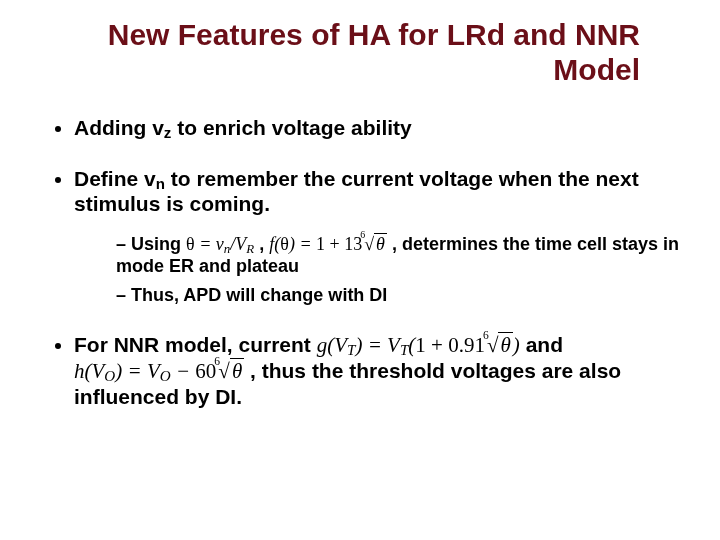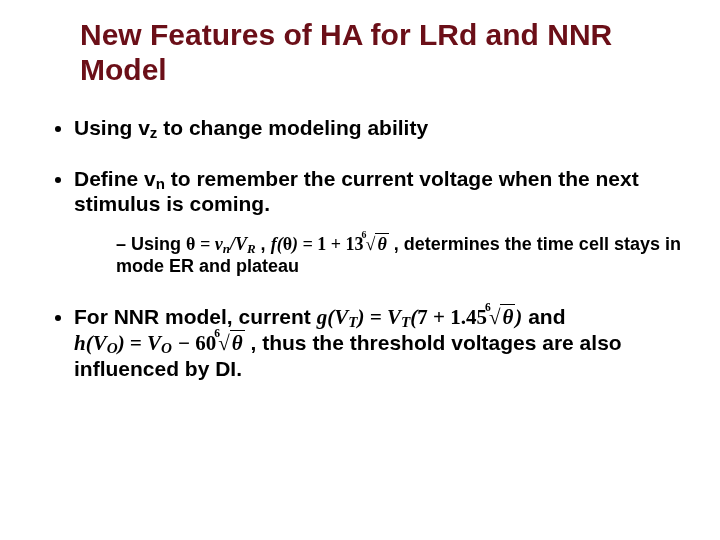--- a/index.html
+++ b/index.html
@@ -12,21 +12,21 @@
     color: #000;
   }
   .slide {
     width: 720px;
     height: 540px;
     box-sizing: border-box;
     padding: 18px 30px 20px 30px;
     position: relative;
   }
   .title {
-    text-align: left;
+    text-align: right;
     font-weight: bold;
     font-size: 30px;
     line-height: 1.15;
     color: #6b0f18;
     margin: 0 50px 28px 50px;
   }
   ul.lvl1 {
     list-style: disc;
     margin: 0;
     padding-left: 44px;
@@ -46,21 +46,21 @@
     line-height: 1.25;
   }
   ul.lvl2 > li {
     margin-bottom: 6px;
   }
   ul.lvl2 > li::before {
     content: "– ";
   }
   .math {
     font-family: "Times New Roman", Times, serif;
-    font-weight: bold;
+    font-weight: normal;
     font-style: italic;
     white-space: nowrap;
   }
   .math .up {
     font-style: normal;
   }
   .root {
     display: inline-block;
     position: relative;
     font-style: normal;
@@ -86,40 +86,43 @@
 </head>
 <body>
 
 <div class="slide">
 
   <div class="title">New Features of HA for LRd and NNR Model</div>
 
   <ul class="lvl1">
 
     <li>
-      <span>Using v</span><sub>z</sub><span> to change modeling ability</span>
+      <span>Adding v</span><sub>z</sub><span> to enrich voltage ability</span>
     </li>
 
     <li>
       <span>Define v</span><sub>n</sub><span> to remember the current voltage when the next stimulus is coming.</span>
 
       <ul class="lvl2">
         <li>
           <span>Using </span>
           <span class="math"><span class="up">θ</span> = <i>v</i><sub>n</sub>/<i>V</i><sub>R</sub></span>
           <span> , </span>
           <span class="math"><i>f</i>(<span class="up">θ</span>) = <span class="up">1 + 13</span><span class="root"><span class="deg">6</span><span class="up">√</span><span class="radicand">θ</span></span></span>
           <span> , determines the time cell stays in mode ER and plateau</span>
         </li>
+        <li>
+          <span>Thus, APD will change with DI</span>
+        </li>
       </ul>
     </li>
 
     <li>
       <span>For NNR model, current </span>
-      <span class="math"><i>g</i>(<i>V</i><sub>T</sub>) = <i>V</i><sub>T</sub>(<span class="up">7 + 1.45</span><span class="root"><span class="deg">6</span><span class="up">√</span><span class="radicand">θ</span></span>)</span>
+      <span class="math"><i>g</i>(<i>V</i><sub>T</sub>) = <i>V</i><sub>T</sub>(<span class="up">1 + 0.91</span><span class="root"><span class="deg">6</span><span class="up">√</span><span class="radicand">θ</span></span>)</span>
       <span> and </span>
       <br>
       <span class="math"><i>h</i>(<i>V</i><sub>O</sub>) = <i>V</i><sub>O</sub> − <span class="up">60</span><span class="root"><span class="deg">6</span><span class="up">√</span><span class="radicand">θ</span></span></span>
       <span> , thus the threshold voltages are also influenced by DI.</span>
     </li>
 
   </ul>
 
 </div>
 

